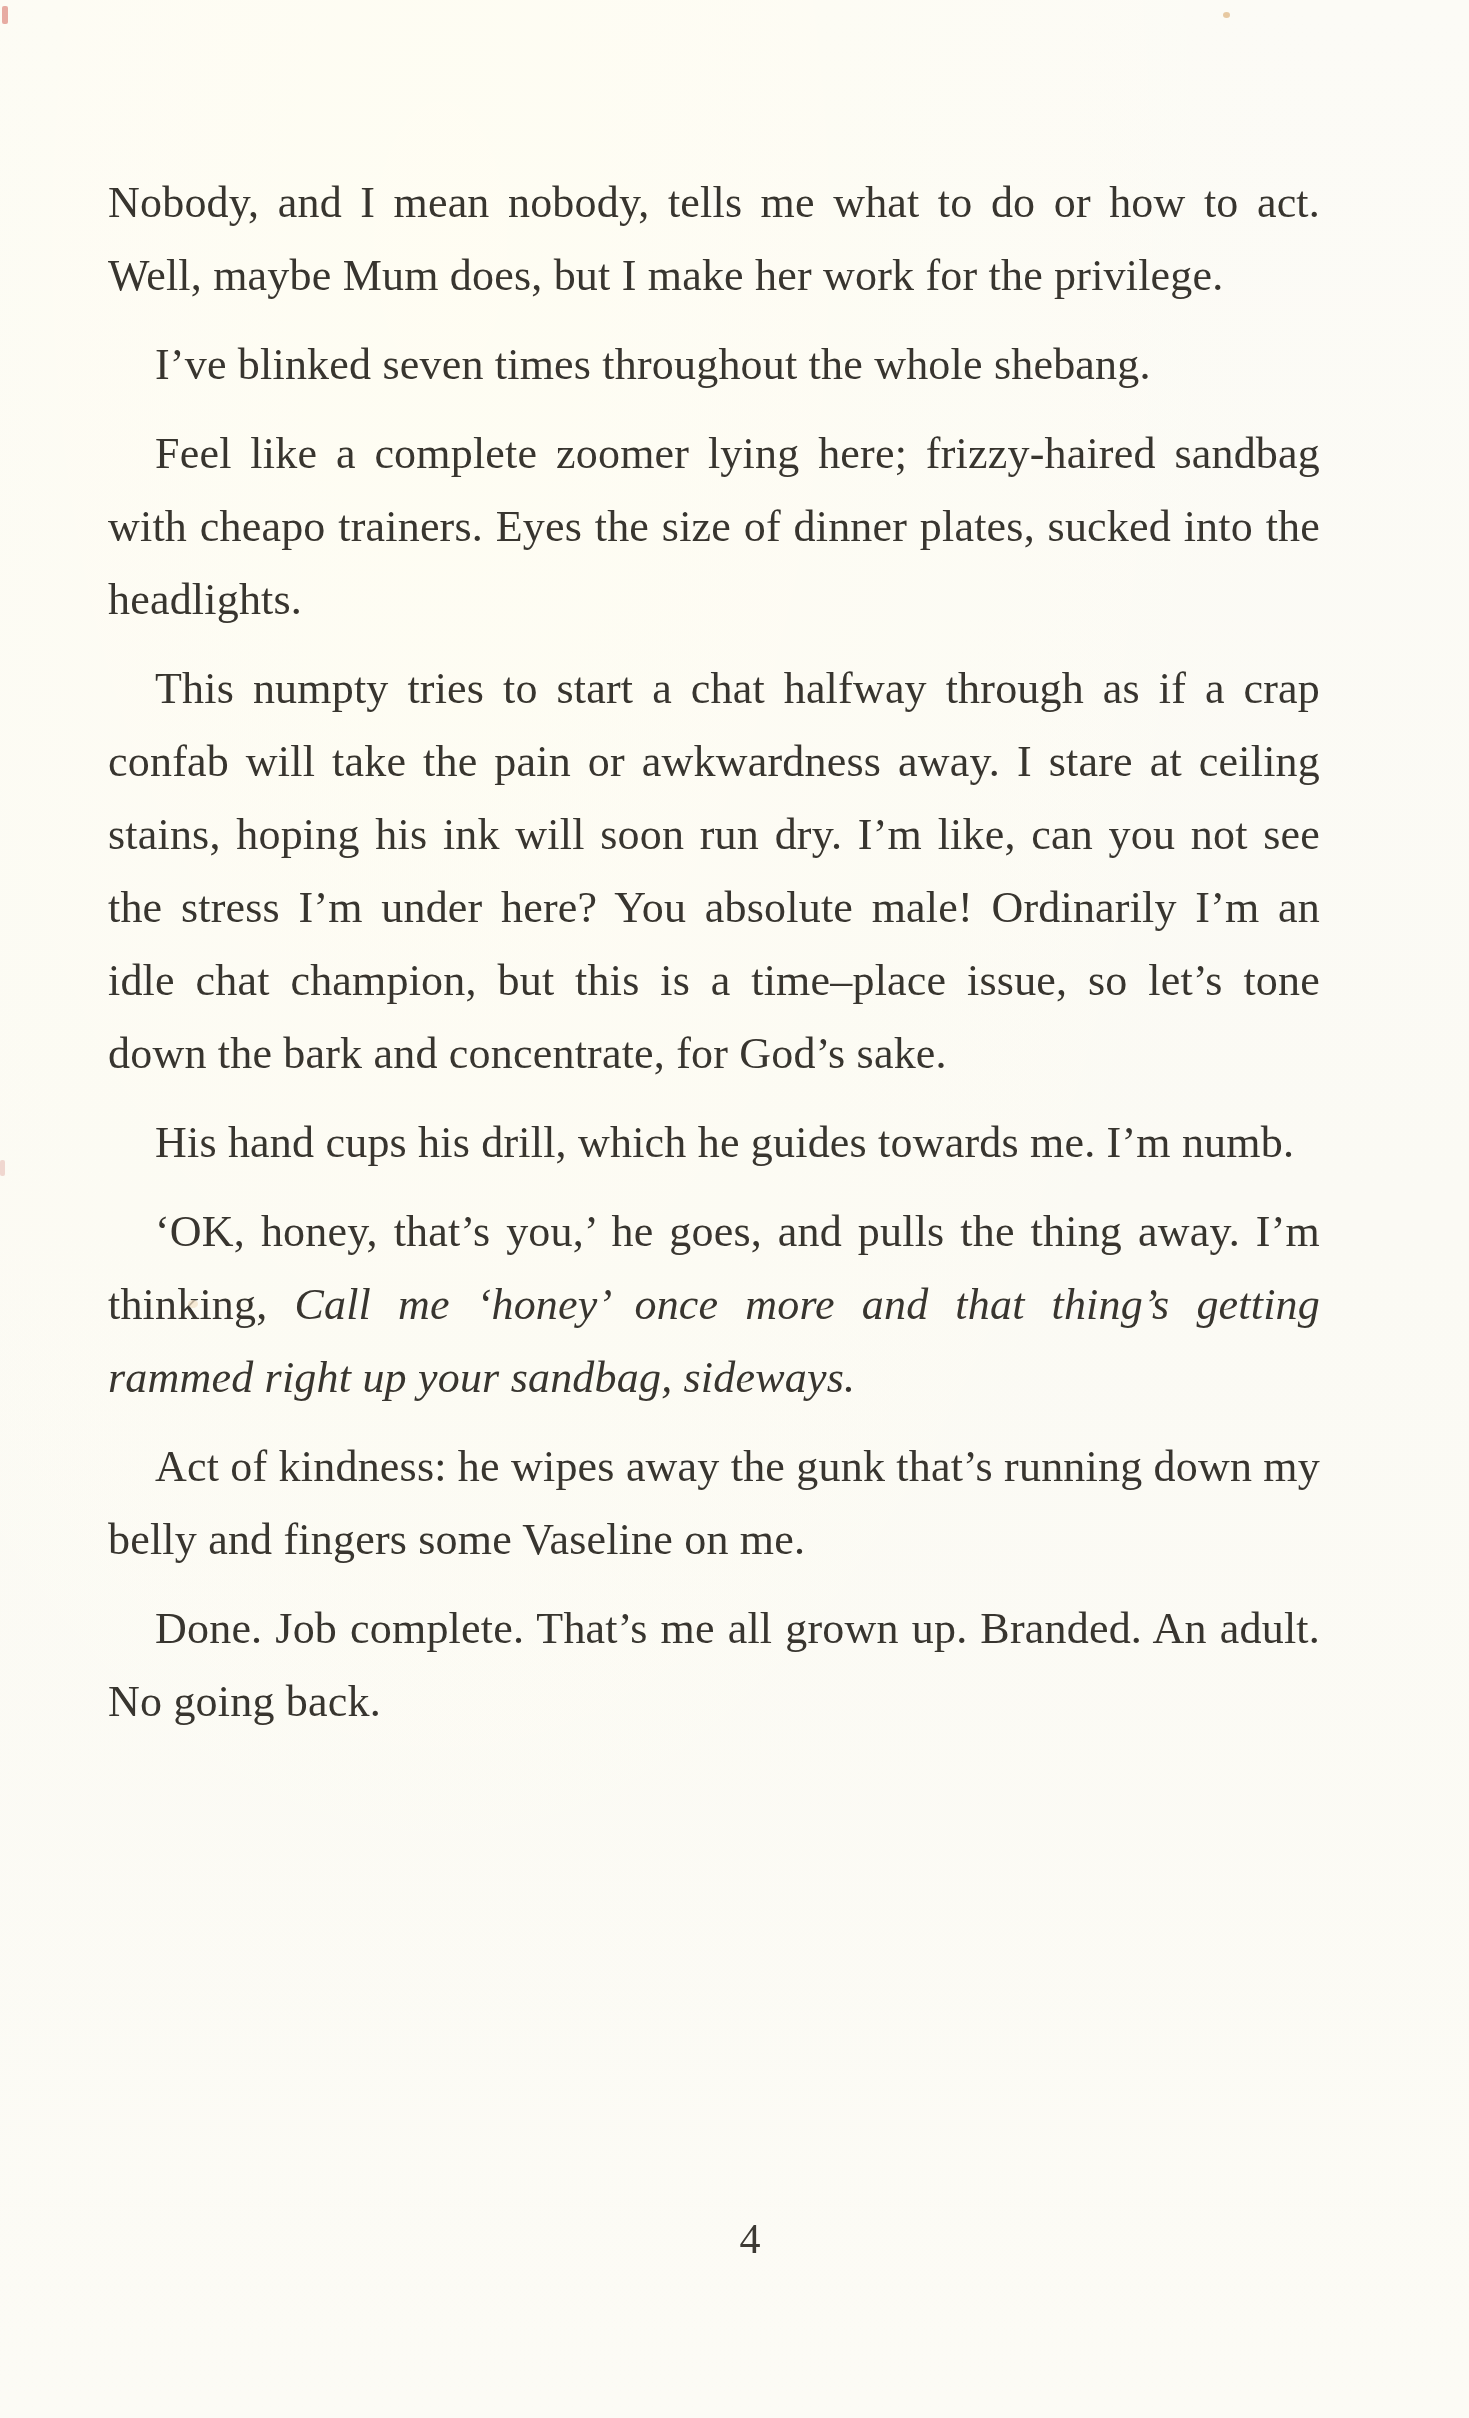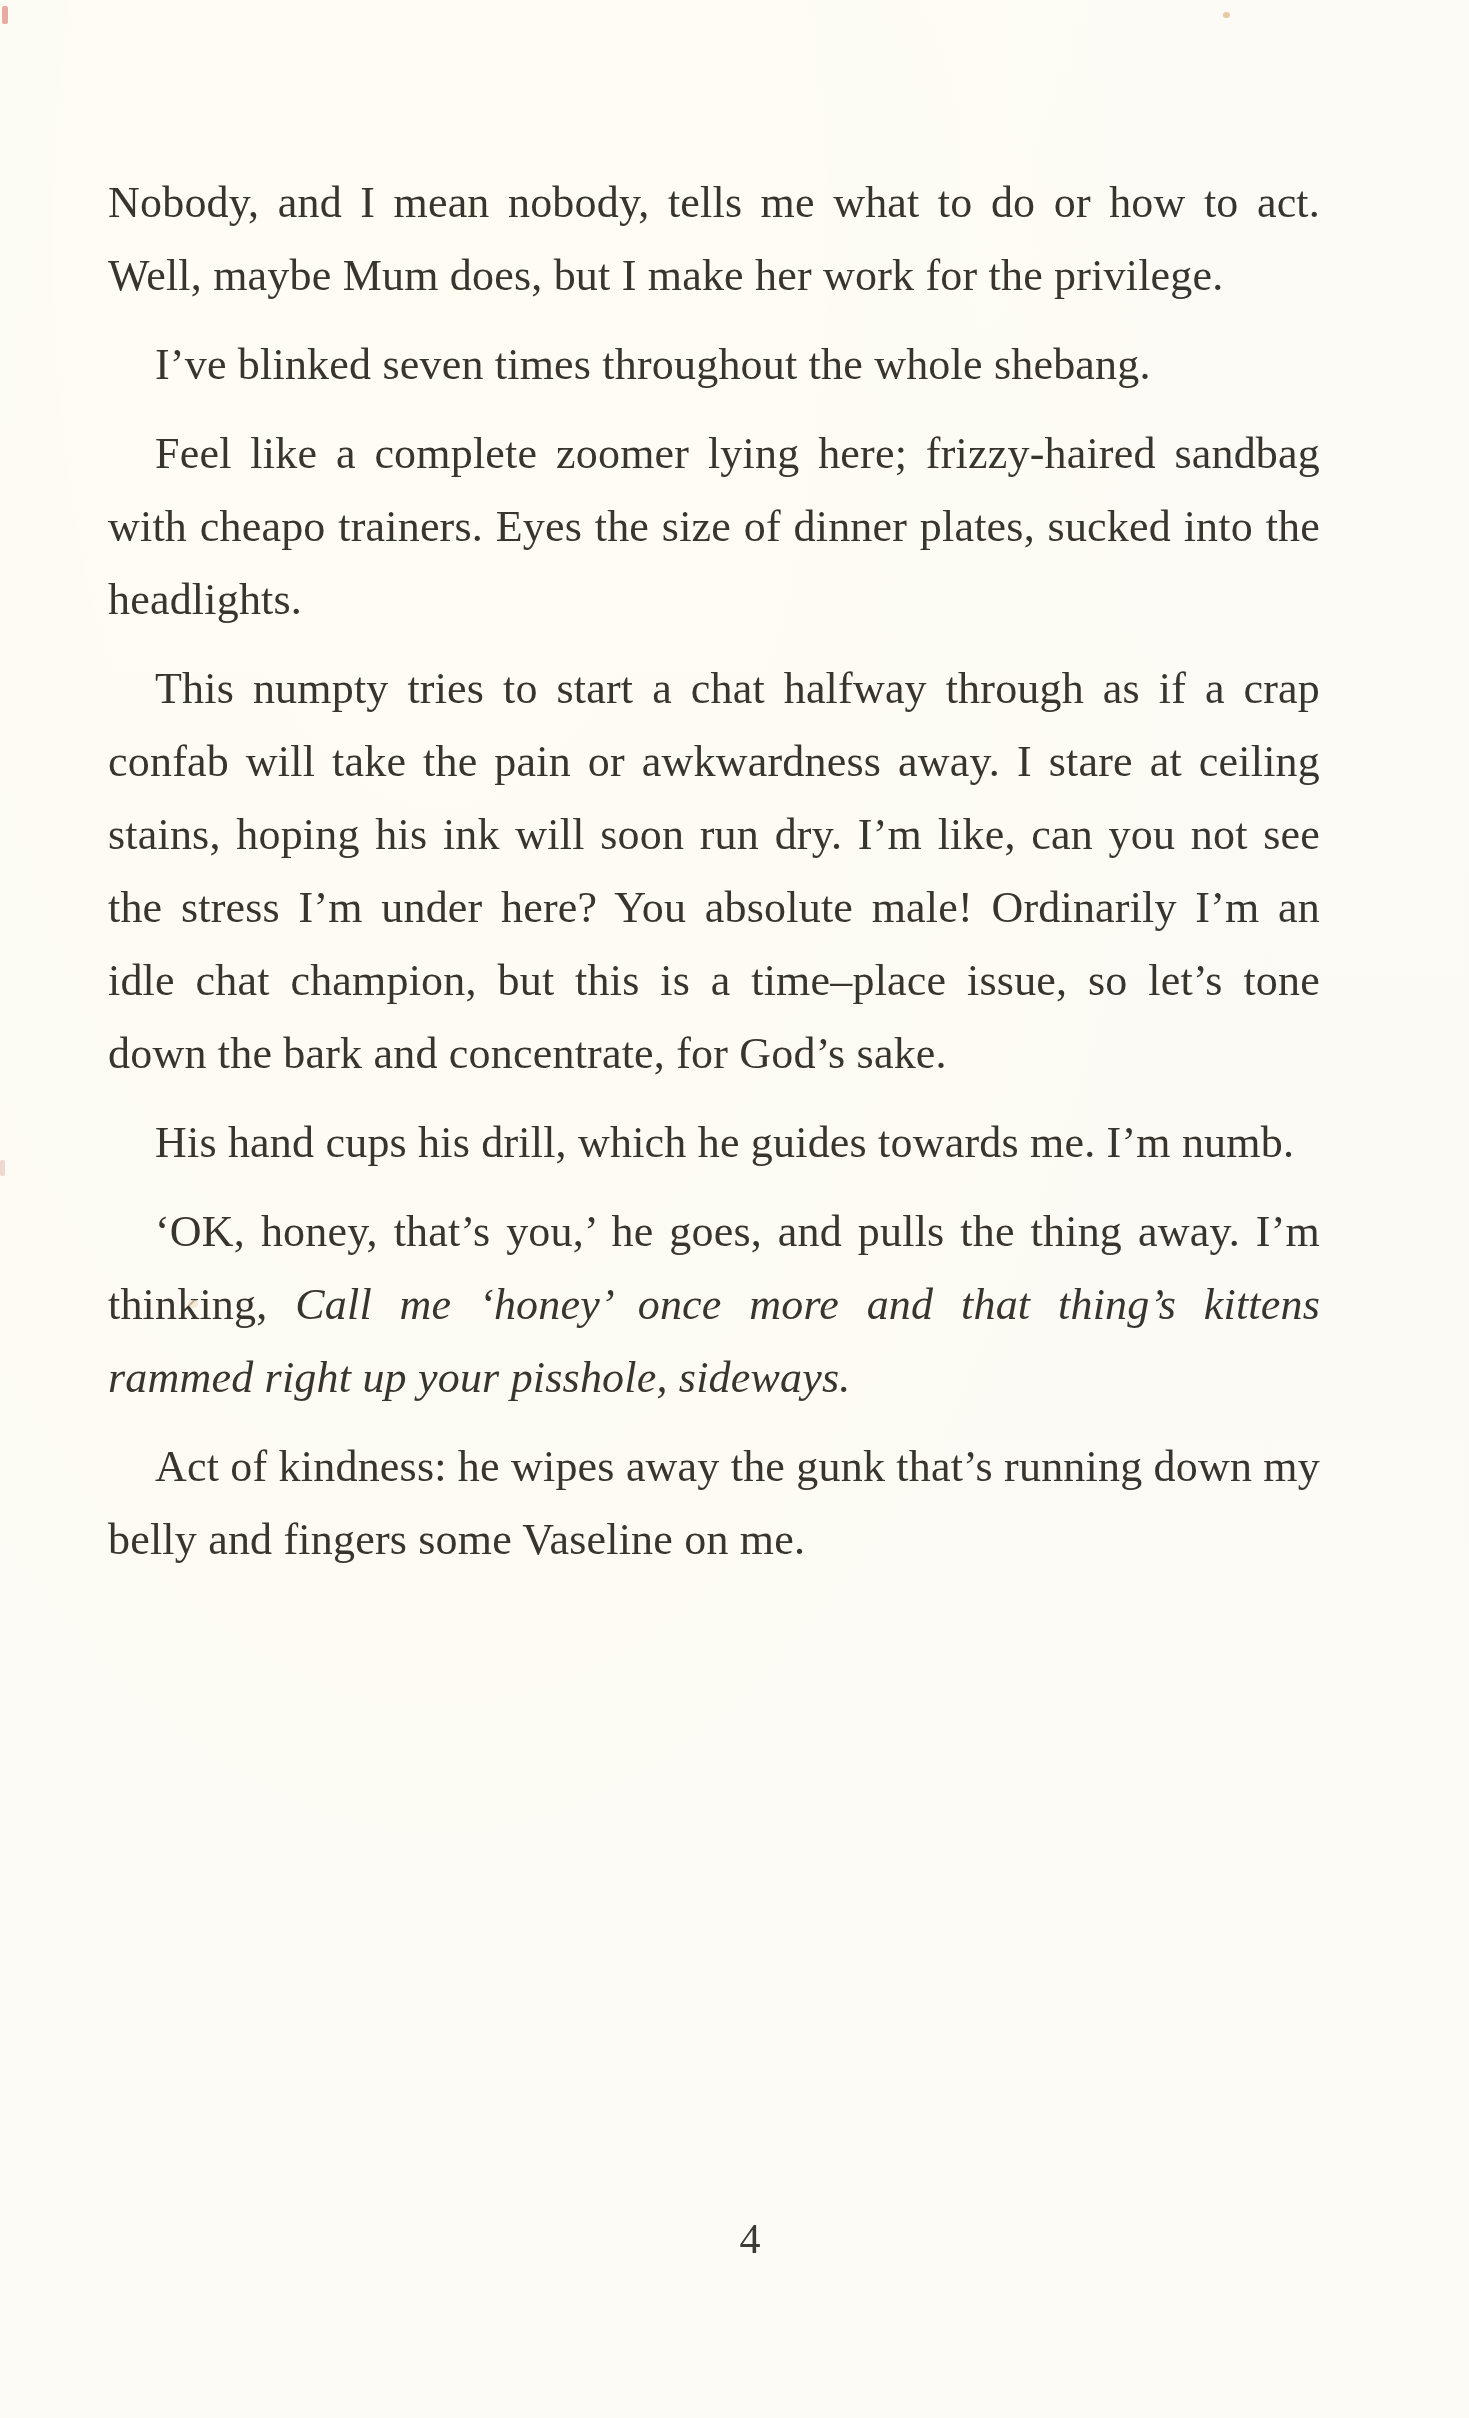--- a/index.html
+++ b/index.html
@@ -66,23 +66,24 @@
 
 <div class="page">
 
   <div class="text-block">
     <p class="noindent">Nobody, and I mean nobody, tells me what to do or how to act. Well, maybe Mum does, but I make her work for the privilege.</p>
     <p class="indent">I’ve blinked seven times throughout the whole shebang.</p>
     <p class="indent">Feel like a complete zoomer lying here; frizzy-haired sandbag with cheapo trainers. Eyes the size of dinner plates, sucked into the headlights.</p>
     <p class="indent">This numpty tries to start a chat halfway through as if a crap confab will take the pain or awkwardness away. I stare at ceiling stains, hoping his ink will soon run dry. I’m like, can you not see the stress I’m under here? You absolute male! Ordinarily I’m an idle chat champion, but this is a time–place issue, so let’s tone down the bark and concentrate, for God’s sake.</p>
     <p class="indent">His hand cups his drill, which he guides towards me. I’m numb.</p>
     <p class="indent">
-      <span>‘OK, honey, that’s you,’ he goes, and pulls the thing away. I’m thinking, </span><em>Call me ‘honey’ once more and that thing’s kittens rammed right up your pisshole, sideways.</em>
+      <span>‘OK, honey, that’s you,’ he goes, and pulls the thing away. I’m thinking, </span><em>Call me ‘honey’ once more and that thing’s getting rammed right up your sandbag, sideways.</em>
     </p>
     <p class="indent">Act of kindness: he wipes away the gunk that’s running down my belly and fingers some Vaseline on me.</p>
+    <p class="indent">Done. Job complete. That’s me all grown up. Branded. An adult. No going back.</p>
   </div>
 
   <div class="page-number">4</div>
 
   <div class="speck speck-a"></div>
   <div class="speck speck-b"></div>
   <div class="speck speck-c"></div>
   <div class="speck speck-d"></div>
 
 </div>

